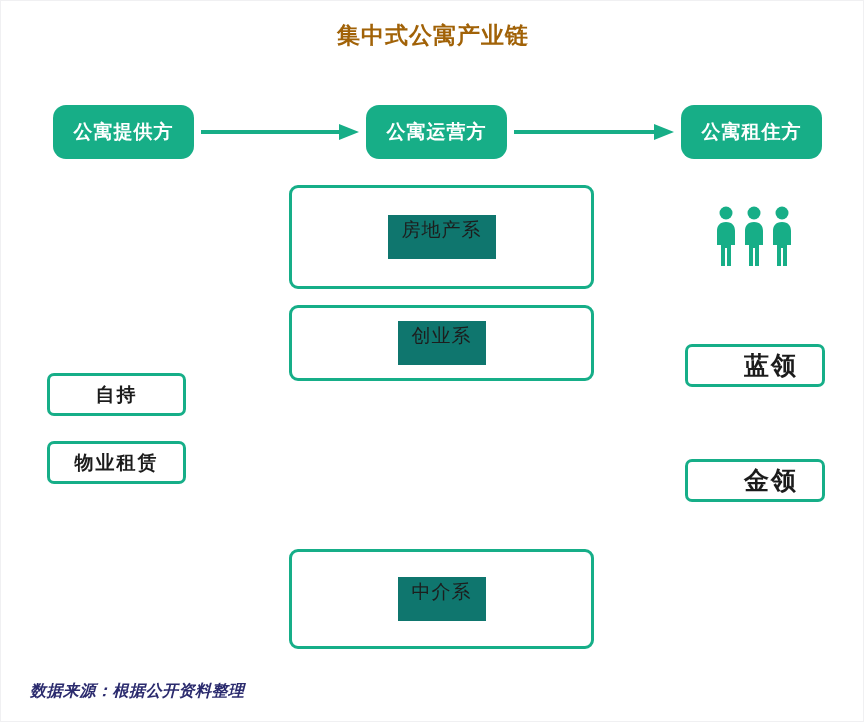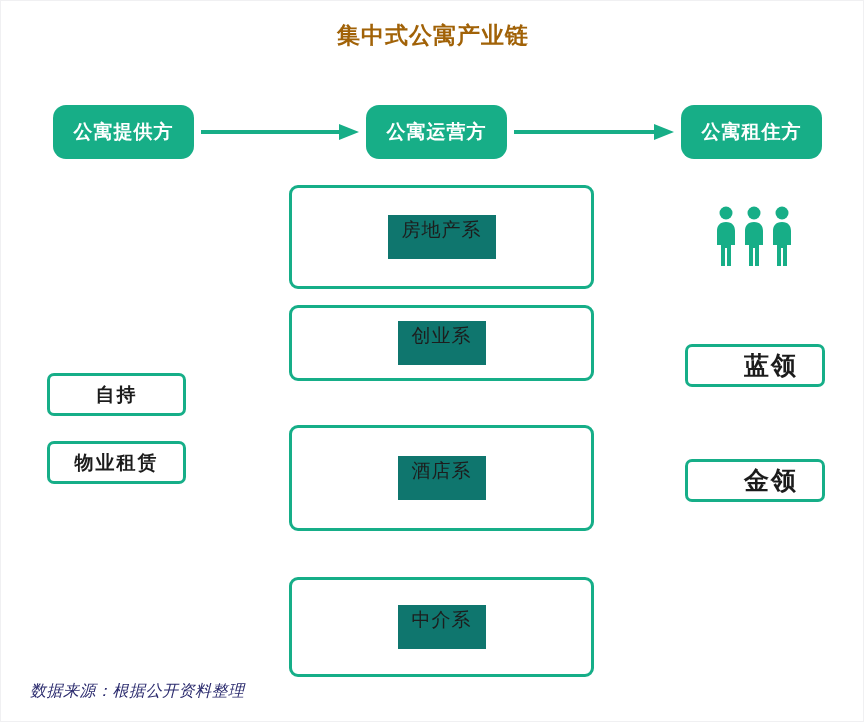--- a/index.html
+++ b/index.html
@@ -78,21 +78,21 @@
 
   
   .obox-mid {
     left: 288px;
     width: 305px;
     border-radius: 9px;
   }
   #mid-0 { top: 184px; height: 104px; }
   #mid-1 { top: 304px; height: 76px; }
   #mid-2 { top: 424px; height: 106px; }
-  #mid-3 { top: 548px; height: 100px; margin-top: 28px; }
+  #mid-3 { top: 548px; height: 100px; }
   .mid-label {
     background: #0f766e;
     color: #1d1d1d;
     font-size: 19px;
     font-weight: normal;
     padding: 5px 14px 18px 14px;
     letter-spacing: 1px;
     line-height: 1.1;
   }
 
@@ -132,21 +132,21 @@
   }
   #people-icon svg { display: block; width: 82px; height: 65px; }
 
   
   .footer {
     position: absolute;
     left: 29px;
     top: 680px;
     font-size: 16px;
     font-style: italic;
-    font-weight: normal;
+    font-weight: bold;
     color: #2b2b6e;
     letter-spacing: 0.5px;
     white-space: nowrap;
   }
 </style>
 </head>
 <body>
 
 <div id="page">
 
@@ -167,23 +167,20 @@
       <rect x="0" y="6" width="144" height="4" fill="#17ae87"></rect>
       <polygon points="140,0 160,8 140,16" fill="#17ae87"></polygon>
     </svg>
   </div>
 
   <div class="obox obox-mid" id="mid-0">
     <span class="mid-label">房地产系</span>
   </div>
   <div class="obox obox-mid" id="mid-1">
     <span class="mid-label">创业系</span>
-  </div>
-  <div class="obox obox-mid" id="mid-2">
-    <span class="mid-label">酒店系</span>
   </div>
   <div class="obox obox-mid" id="mid-3">
     <span class="mid-label">中介系</span>
   </div>
 
   <div class="obox obox-left" id="left-0">自持</div>
   <div class="obox obox-left" id="left-1">物业租赁</div>
 
   <div id="people-icon">
     <svg viewBox="0 0 82 65">

